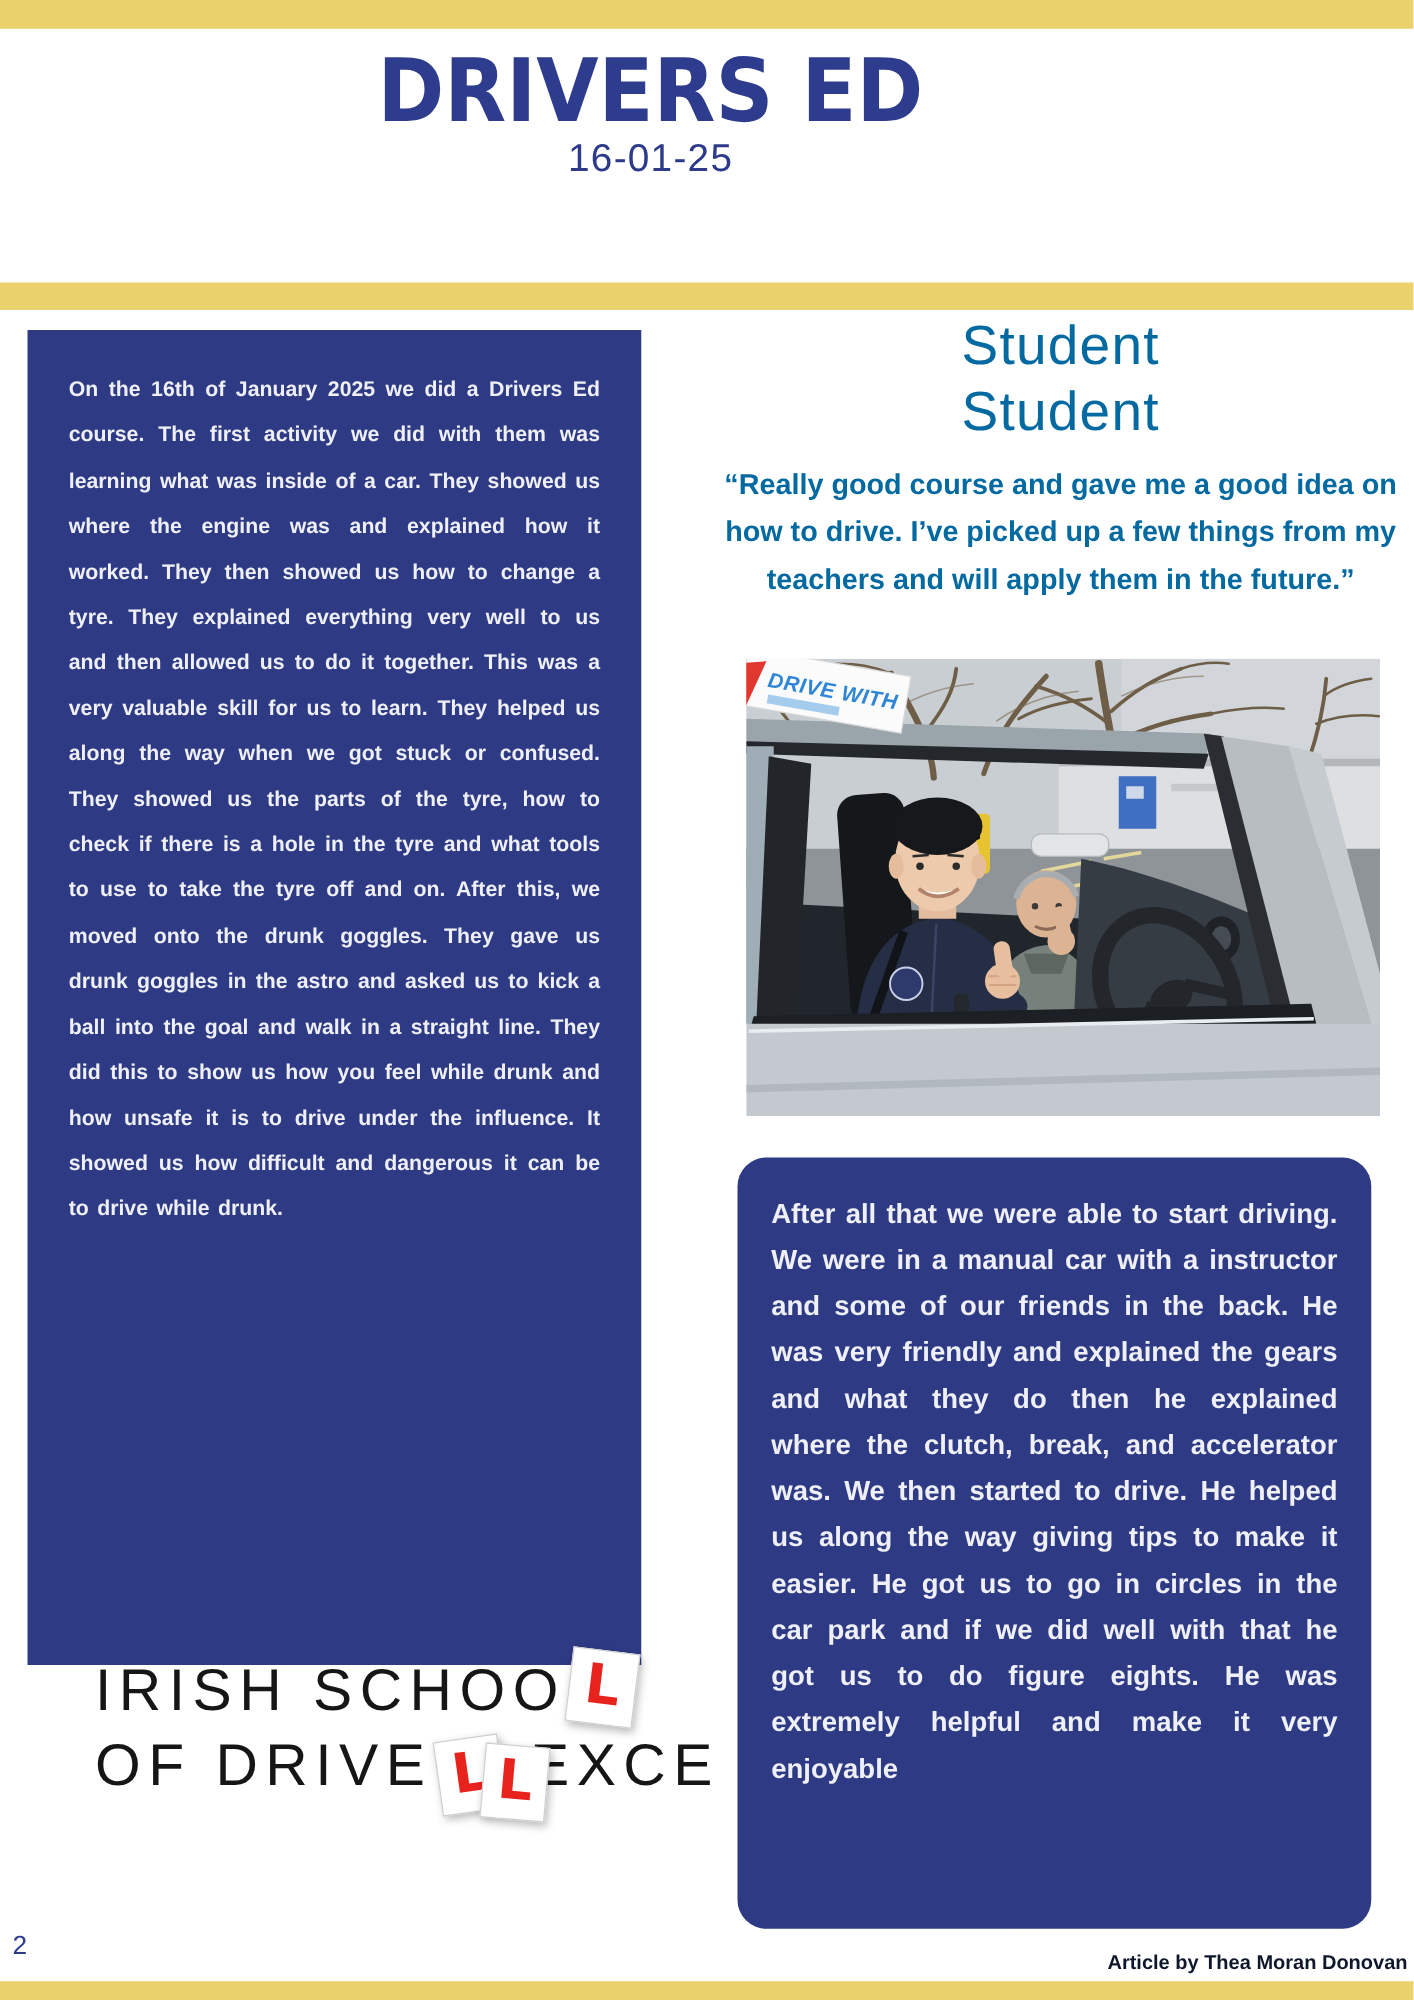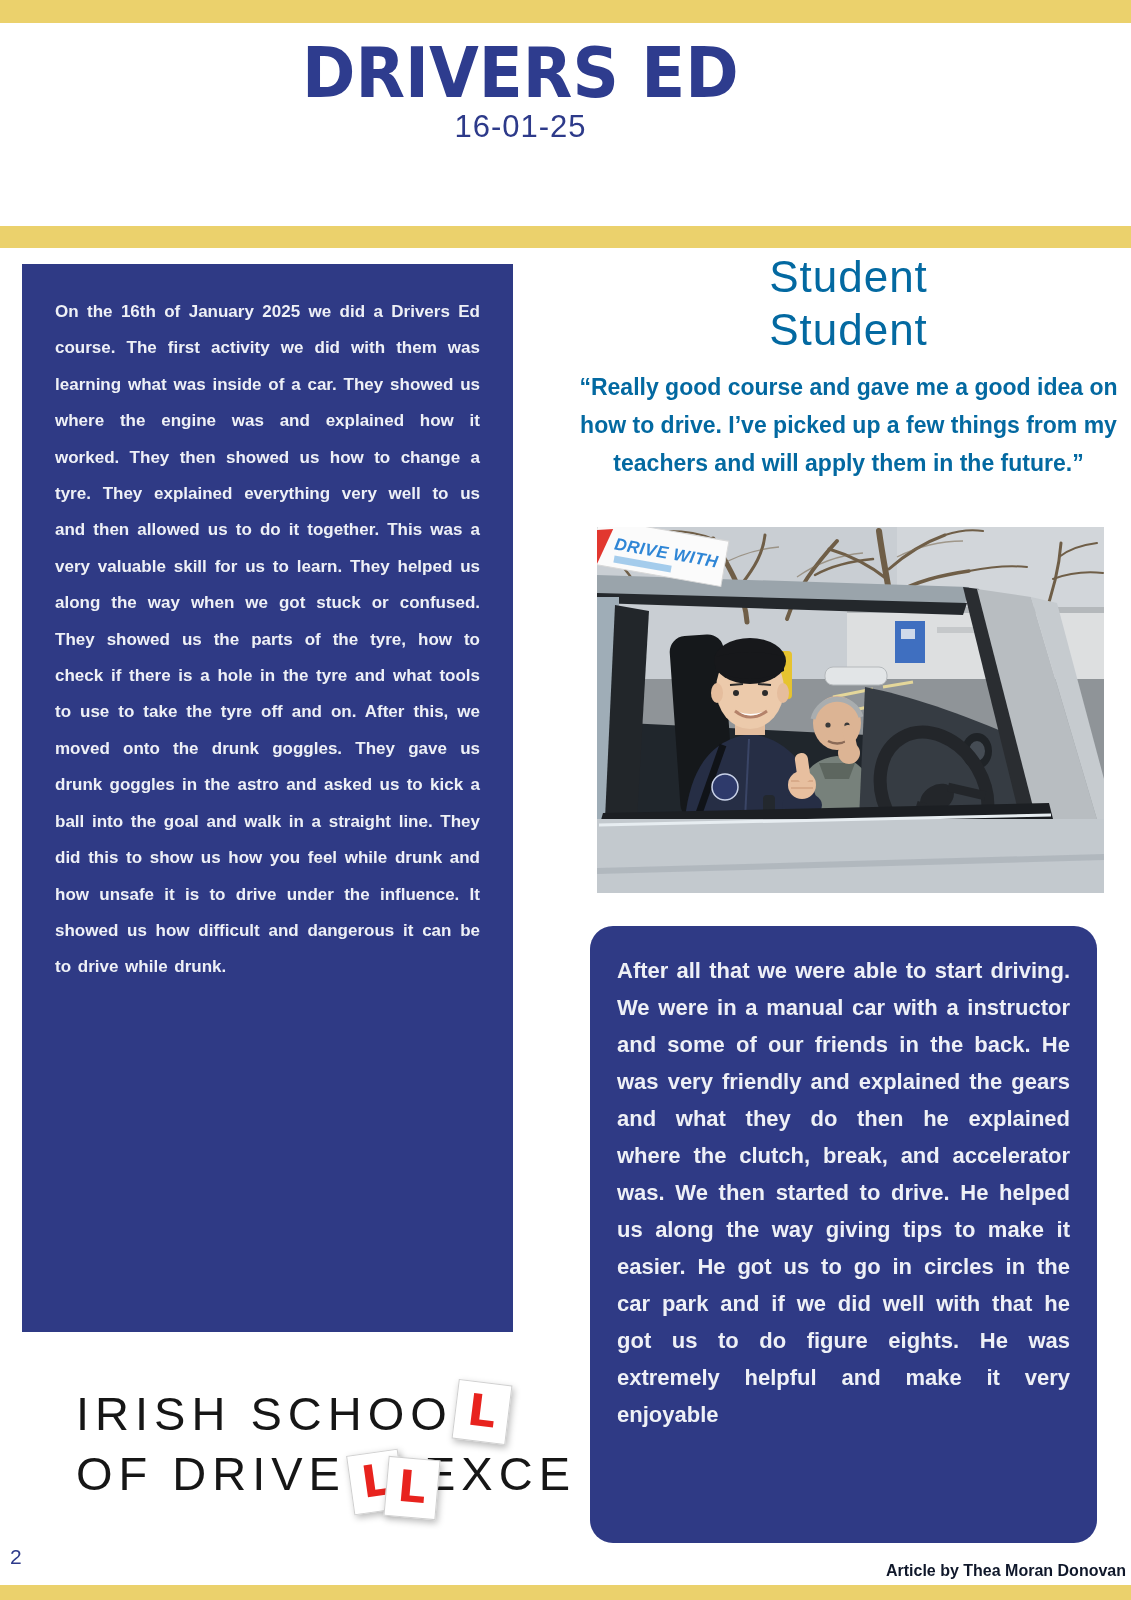--- a/index.html
+++ b/index.html
@@ -34,21 +34,21 @@
   .panel.right{left:590px;top:926px;width:507px;height:617px;padding:26px 27px;border-radius:23px;}
   .panel.right p{font-size:22px;line-height:37px;}
 
   .right-col{position:absolute;left:576px;top:250px;width:545px;text-align:center;color:#0369a1;}
   .so-heading{font-size:44px;line-height:53px;font-weight:400;letter-spacing:1px;}
   .so-quote{margin:12px auto 0;width:545px;font-size:23px;line-height:38px;font-weight:700;}
 
   .photo{position:absolute;left:597px;top:527px;width:507px;height:366px;}
   .photo svg{display:block;width:507px;height:366px;}
 
-  .logo{position:absolute;left:76px;top:1384px;width:500px;color:#161616;
+  .logo{position:absolute;left:76px;top:1322px;width:500px;color:#161616;
         font-family:"Liberation Sans",sans-serif;}
   .logo-line{display:flex;align-items:center;font-size:47px;font-weight:400;
              letter-spacing:6px;line-height:58px;white-space:nowrap;}
   .lplate{
     display:inline-block;width:52px;height:58px;background:#ffffff;
     border:1px solid #cfcfcf;box-shadow:2px 3px 7px rgba(0,0,0,0.28);
     color:#e8231e;font-family:"DejaVu Sans",sans-serif;font-weight:800;
     font-size:44px;line-height:56px;text-align:center;letter-spacing:0;
     position:relative;
   }

